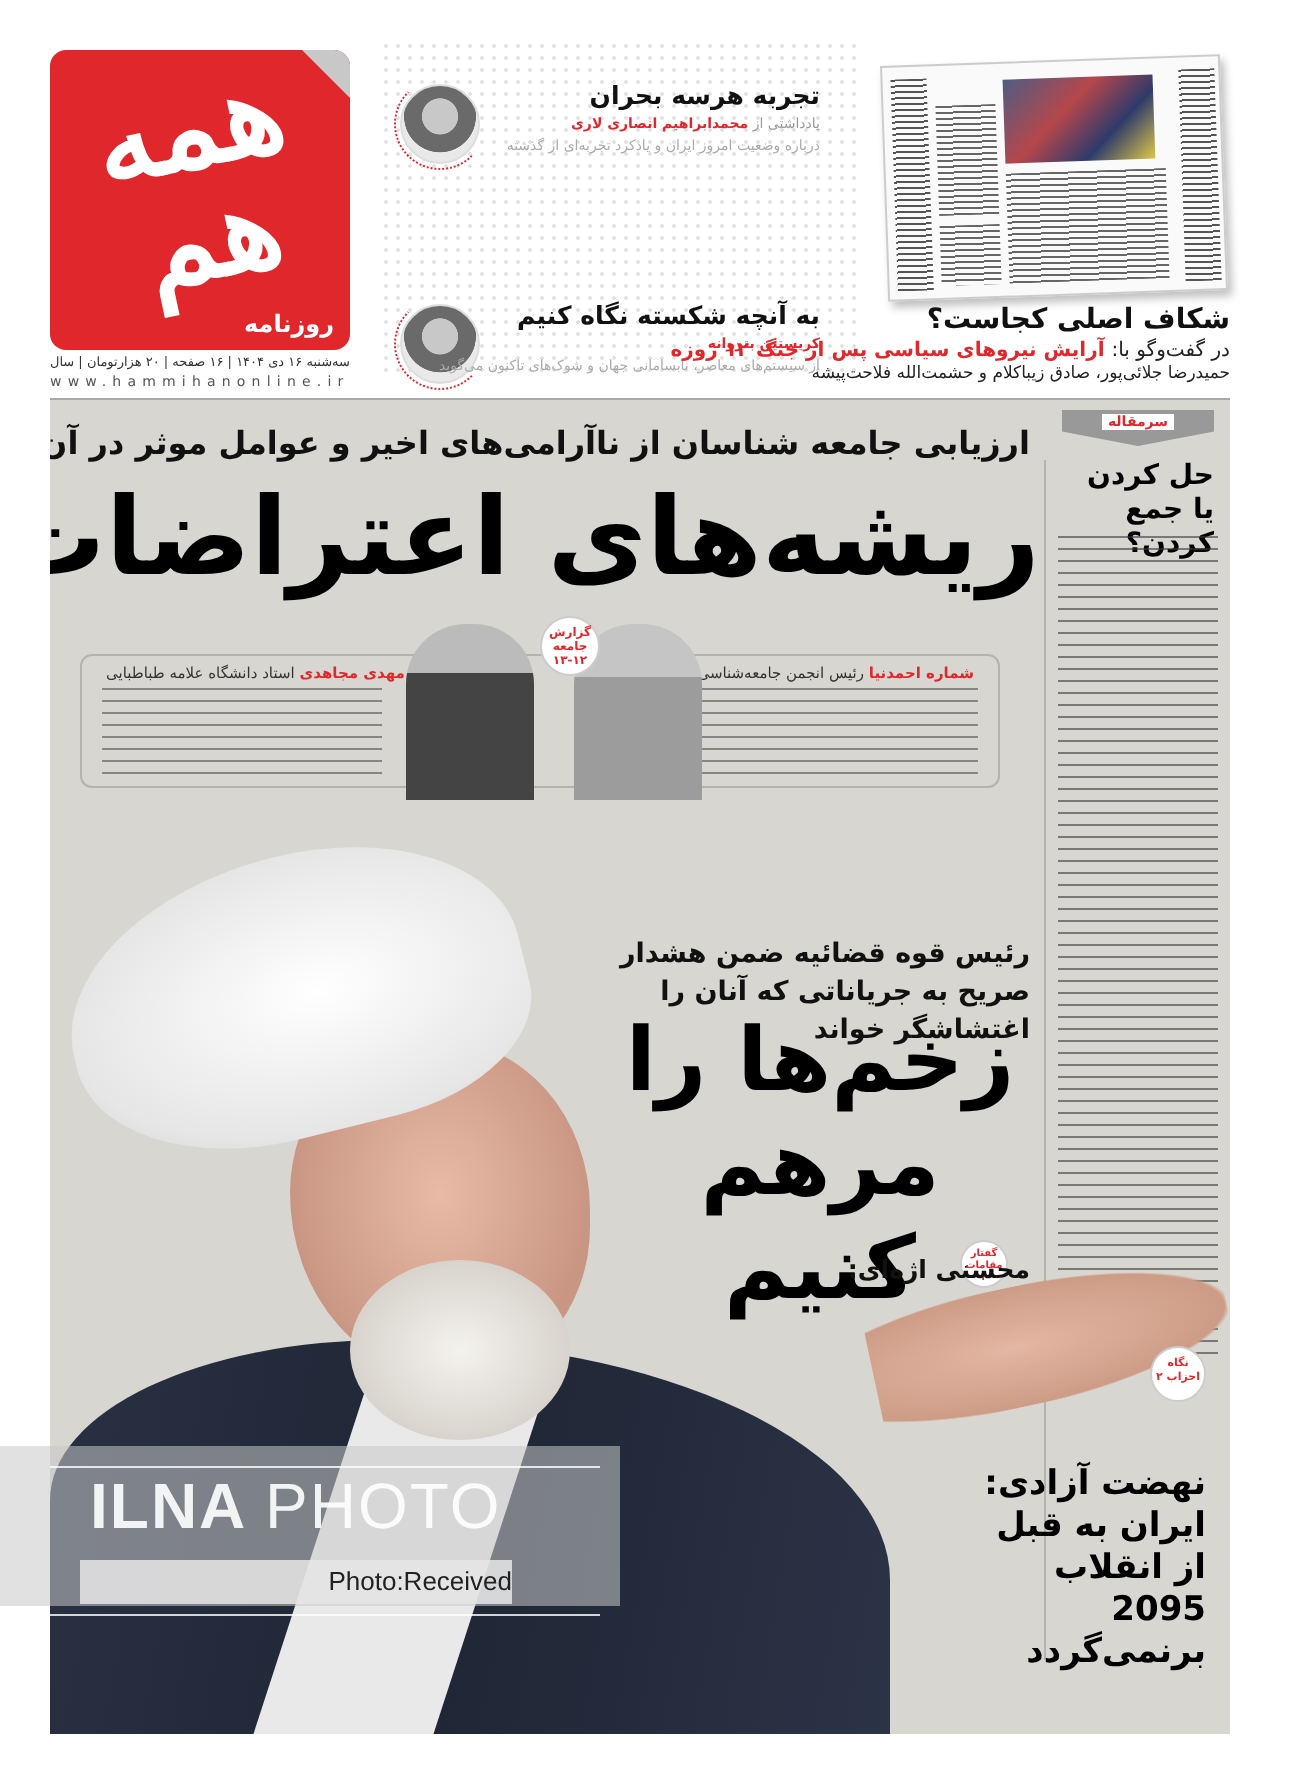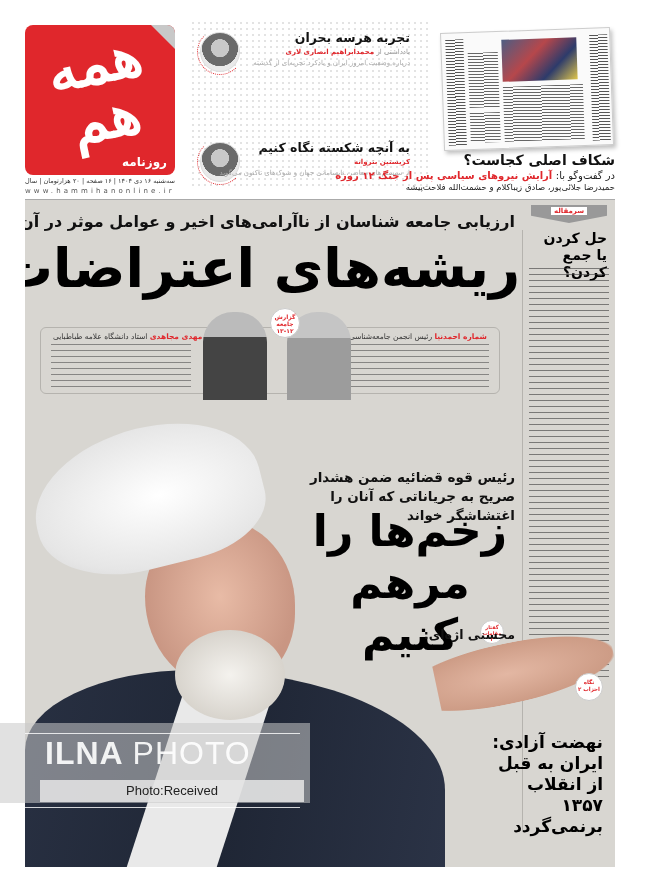--- a/index.html
+++ b/index.html
@@ -15,21 +15,21 @@
           border-radius: 8px; overflow: hidden; }
   .logo-corner { position: absolute; right: 0; top: 0; width: 0; height: 0;
           border-left: 24px solid transparent; border-top: 24px solid #c8c8c8; }
   .logo-word { position: absolute; left: 8px; top: 10px; width: 134px; height: 110px; color: #fff;
           font-family: "DejaVu Serif", serif; font-weight: bold; font-size: 58px; line-height: 56px;
           text-align: center; transform: rotate(-12deg); }
   .logo-sub { position: absolute; right: 8px; bottom: 6px; color: #fff; font-size: 12px; font-weight: bold; }
   .dateline { position: absolute; left: 25px; top: 177px; width: 150px; font-size: 6.5px; color: #333; text-align: right; white-space: nowrap; overflow: hidden; }
   .website { position: absolute; left: 25px; top: 187px; width: 150px; font-size: 7px; letter-spacing: 3.1px; color: #555; direction: ltr; text-align: left; white-space: nowrap; }
 
-  .teaser { position: absolute; left: 195px; width: 235px; height: 50px; }
+  .teaser { position: absolute; left: 195px; width: 235px; height: 50px; margin-top: 10px; }
   .teaser .thumb { position: absolute; left: 5px; top: 2px; width: 40px; height: 40px; border-radius: 50%;
           background: radial-gradient(circle at 50% 40%, #c8c8c8 0 30%, #6a6a6a 31% 60%, #e9e9e9 61%); border: 1px solid #ddd; }
   .teaser .thumb-arc { position: absolute; left: 2px; top: -1px; width: 46px; height: 46px; border-radius: 50%;
           border: 1px dotted #e0272c; border-top-color: transparent; border-right-color: transparent; }
   .teaser .badge-circle { position: absolute; left: 2px; top: 0px; width: 46px; height: 46px; border-radius: 50%;
           background: #fff; border: 2px solid #ddd; text-align: center; font-size: 9px; line-height: 10px; color: #e0272c; font-weight: bold; padding-top: 6px; }
   .teaser .badge-circle .bnum { color: #222; font-size: 7px; display: block; }
   .teaser .t-title { position: absolute; right: 20px; top: 0; font-size: 12.5px; font-weight: bold; color: #111; white-space: nowrap; }
   .teaser .t-by { position: absolute; right: 20px; top: 18px; font-size: 7px; color: #999; white-space: nowrap; }
   .teaser .t-by b { color: #e0272c; }
@@ -94,22 +94,22 @@
   .side-badge { position: absolute; right: 12px; top: 473px; width: 28px; height: 28px; border-radius: 50%; background: #fff; border: 1px solid #ccc;
           font-size: 5.5px; color: #e0272c; text-align: center; font-weight: bold; line-height: 7px; padding-top: 5px; }
   .side-head { position: absolute; right: 12px; top: 532px; width: 118px; text-align: right; font-size: 17px; line-height: 21px; font-weight: bold; color: #000; }
 
   
   .wm-band { position: absolute; left: 0; top: 723px; width: 310px; height: 80px; background: rgba(200,200,200,.55); }
   .wm-line { position: absolute; left: 25px; width: 275px; height: 1px; background: rgba(255,255,255,.8); }
   .wm-title { position: absolute; left: 45px; top: 735px; font-size: 32px; color: rgba(255,255,255,.9); direction: ltr; white-space: nowrap; font-family: "Liberation Sans", sans-serif; }
   .wm-title b { font-weight: bold; letter-spacing: 1px; }
   .wm-title span { font-weight: normal; letter-spacing: 1px; }
-  .wm-caption { position: absolute; left: 40px; top: 780px; width: 264px; height: 22px; background: rgba(230,230,230,.85); color: #222;
-          font-size: 13px; line-height: 22px; direction: ltr; text-align: center; font-family: "Liberation Sans", sans-serif; }
+  .wm-caption { position: absolute; left: 40px; top: 780px; width: 216px; height: 22px; background: rgba(230,230,230,.85); color: #222;
+          font-size: 13px; line-height: 22px; direction: ltr; text-align: right; font-family: "Liberation Sans", sans-serif; }
 </style>
 </head>
 <body>
 
 <div class="masthead">
   <div class="dots"></div>
 
   <div class="logo">
     <div class="logo-corner"></div>
     <div class="logo-word">همه هم</div>
@@ -182,20 +182,20 @@
     <div class="p-turban"></div>
   </div>
   <div class="p-hand"></div>
 
   <div class="lead-kicker">رئیس قوه قضائیه ضمن هشدار صریح به جریاناتی که آنان را اغتشاشگر خواند</div>
   <div class="lead-head">زخم‌ها را مرهم کنیم</div>
   <div class="speech-badge">گفتار مقامات ۳</div>
   <div class="quote-name">محسنی اژه‌ای:</div>
 
   <div class="side-badge">نگاه احزاب ۲</div>
-  <div class="side-head">نهضت آزادی: ایران به قبل از انقلاب ۱۳۵۷ برنمی‌گردد</div>
+  <div class="side-head">نهضت آزادی: ایران به قبل از انقلاب 2095 برنمی‌گردد</div>
 </div>
 
 <div class="wm-band"></div>
 <div class="wm-line" style="top:733px"></div>
 <div class="wm-line" style="top:807px"></div>
 <div class="wm-title"><b>ILNA</b> <span>PHOTO</span></div>
 <div class="wm-caption">Photo:Received</div>
 
 </body></html>

